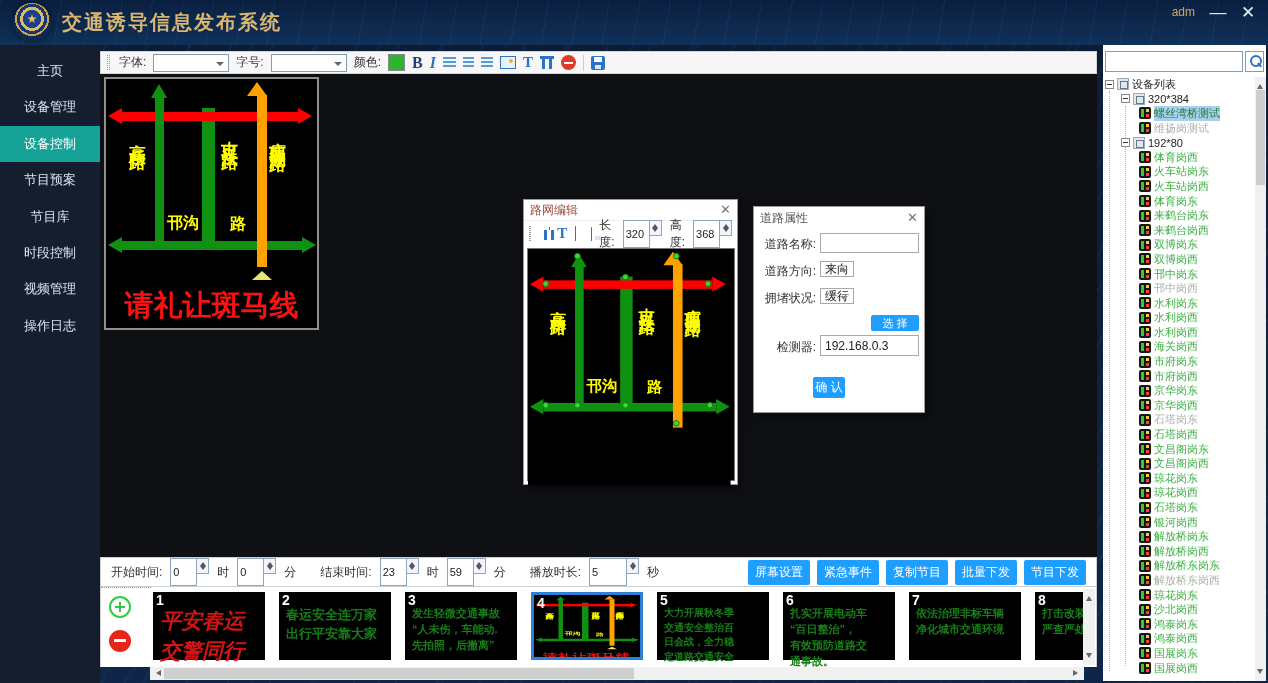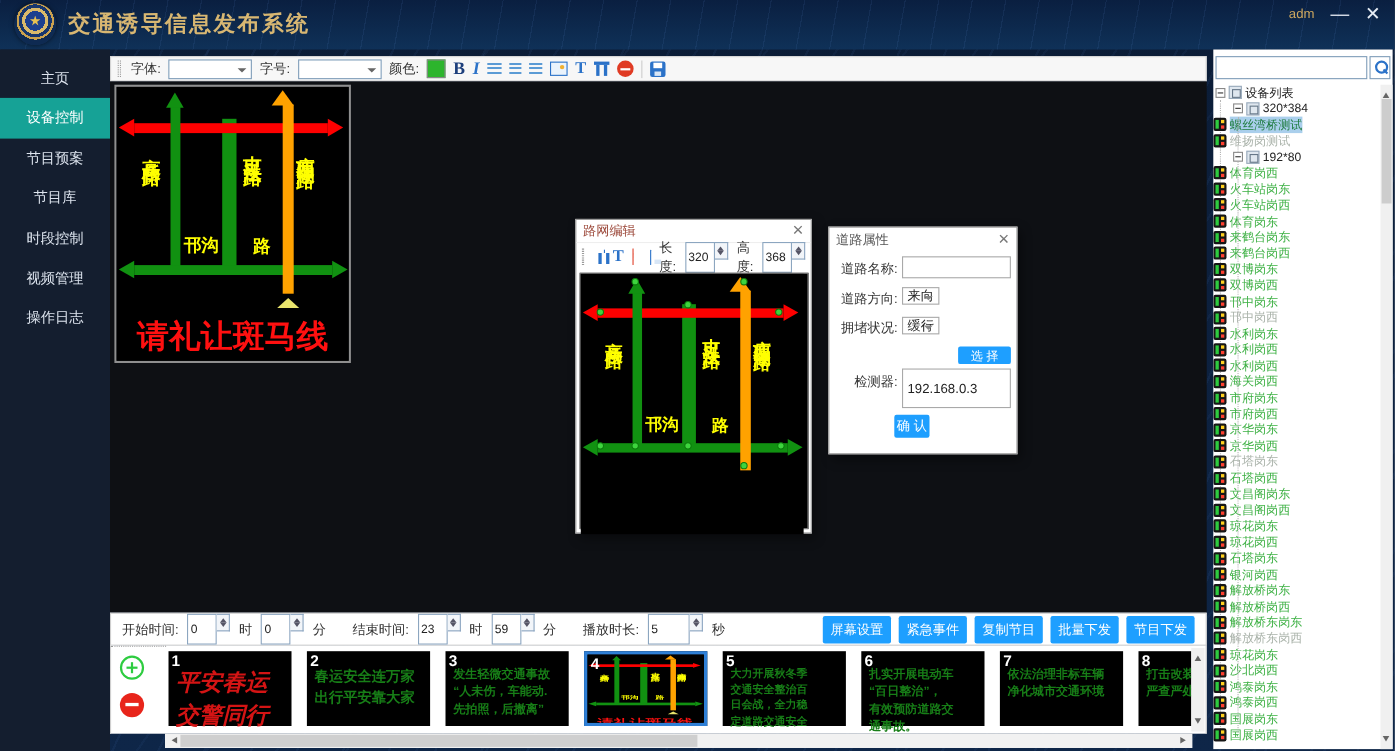--- a/index.html
+++ b/index.html
@@ -145,21 +145,21 @@
   .trow .lbl{margin-left:3px}
   .exp{flex:none;width:9px;height:9px;border:1px solid #888;background:#fff;position:relative;margin-right:3px}
   .exp::before{content:"";position:absolute;left:1px;top:3px;width:5px;height:1px;background:#333}
   .nico{flex:none;width:12px;height:12px;position:relative;background:#dfe7ef;border:1px solid #9ab}
   .nico::before{content:"";position:absolute;left:2px;top:2px;width:6px;height:6px;border:1px solid #678}
   .tl-ic{flex:none;width:12px;height:12px;background:#161616;border-radius:2px;position:relative}
   .tl-ic::before{content:"";position:absolute;left:2px;top:2px;width:3px;height:8px;background:#2ecc40}
   .tl-ic::after{content:"";position:absolute;right:2px;top:2px;width:3px;height:3px;background:#ffd020;box-shadow:0 5px 0 #ff4030}
   .t-root{padding-left:2px;color:#222}
   .t-group{padding-left:18px;color:#222}
-  .t-leaf{}
+  .t-leaf{padding-left:36px}
   .t-leaf .lbl{color:var(--tree-online)}
   .t-leaf.offline .lbl{color:var(--tree-offline)}
   .t-leaf.selected .lbl{background:var(--tree-selected-bg);color:#1c7a3c}
   .tsb{position:absolute;right:0;top:32px;width:11px;height:604px;background:#f0f0f0}
   .tsb .a{position:absolute;left:2px;border:3px solid transparent}
   .tsb .au{top:4px;border-bottom:5px solid #666}
   .tsb .ad{bottom:4px;border-top:5px solid #666}
   .tsb .th{position:absolute;left:1px;top:13px;width:9px;height:95px;background:#cdcdcd}
 </style>
 </head>
@@ -168,20 +168,21 @@
 <div class="hdr">
   <div class="logo"></div>
   <div class="hdr-title">交通诱导信息发布系统</div>
   <div class="hdr-user">adm</div>
   <div class="winbtn w-min">—</div>
   <div class="winbtn w-close">✕</div>
 </div>
 
 <div class="sidebar">
     <div class="side-item">主页</div>
+    <div class="side-item">设备管理</div>
     <div class="side-item active">设备控制</div>
     <div class="side-item">节目预案</div>
     <div class="side-item">节目库</div>
     <div class="side-item">时段控制</div>
     <div class="side-item">视频管理</div>
     <div class="side-item">操作日志</div>
   </div>
 
 <div class="main">
   <div class="tbar">
@@ -465,21 +466,21 @@
     <span class="flab">道路方向:</span>
     <span class="fctl fsel"><span>来向</span><i></i></span>
   </div>
   <div class="frow" style="top:80px">
     <span class="flab">拥堵状况:</span>
     <span class="fctl fsel"><span>缓行</span><i></i></span>
   </div>
   <button class="btn" id="btn-select">选 择</button>
   <div class="frow" style="top:128px">
     <span class="flab" style="top:4px">检测器:</span>
-    <input class="fctl" style="height: 36px;" value="192.168.0.3">
+    <input class="fctl" style="height: 21px;" value="192.168.0.3">
   </div>
   <button class="btn" id="btn-confirm">确 认</button>
 </div>
 
 <div class="rpanel">
   <input class="search" style="">
   <button class="sbtn"><span></span></button>
   <div class="tree">
     <i class="tline" style="left:6px;top:14px;height:580px"></i>
     <i class="tline" style="left:22px;top:29px;height:560px"></i>

